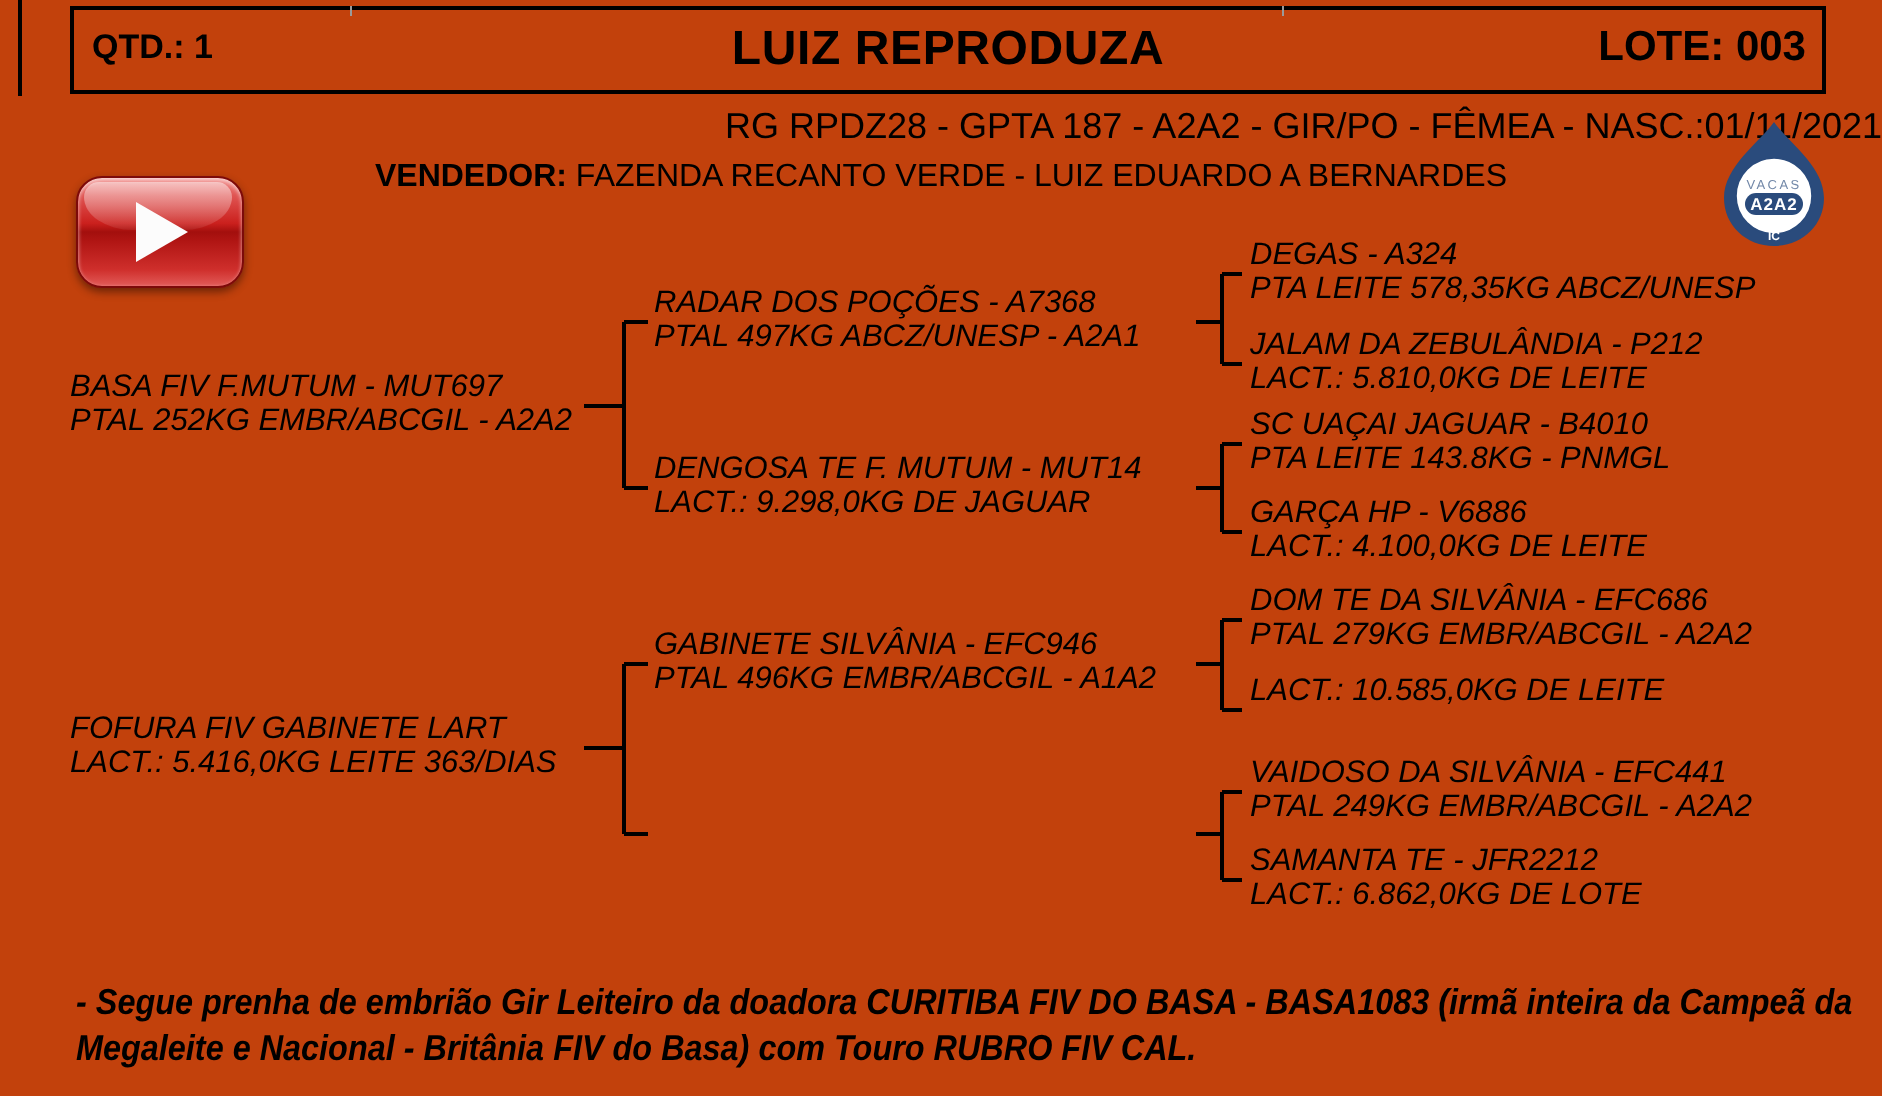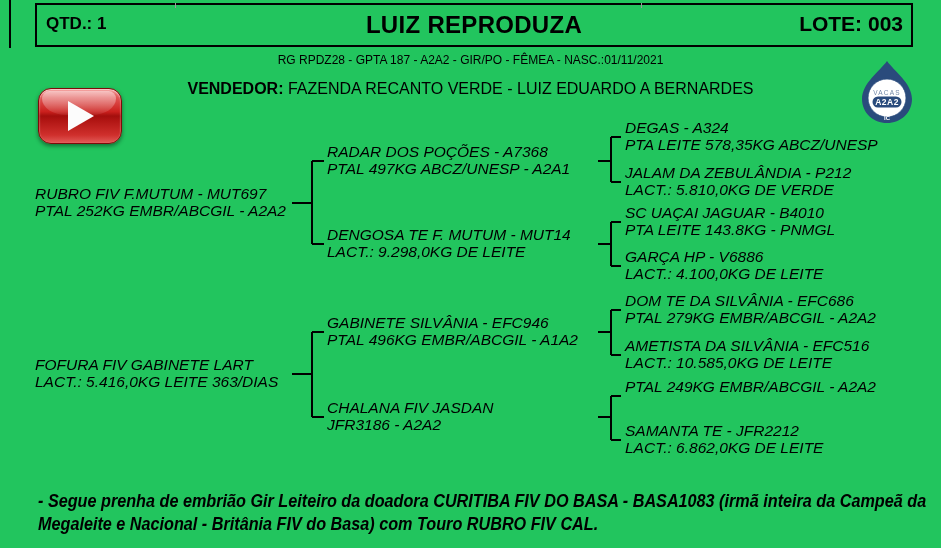--- a/index.html
+++ b/index.html
@@ -1,30 +1,30 @@
 <!DOCTYPE html>
 <html><head>
 <meta charset="utf-8">
 <style>
   html,body{margin:0;padding:0;background:#fff;}
-  .page{position:relative;width:941px;height:548px;background:#22c55e;
+  .page{position:relative;width:941px;height:548px;background:#c2410c;
         font-family:"Liberation Sans",sans-serif;color:#000;overflow:hidden;}
 
   
   .stray-mark{position:absolute;left:9px;top:0;width:2px;height:48px;background:#000;}
 
   
   .header-box{position:absolute;left:35px;top:3px;width:874px;height:40px;border:2px solid #000;}
   .header-qtd{position:absolute;left:9px;top:9px;font-weight:bold;font-size:17px;}
   .header-title{position:absolute;left:0;right:0;top:6px;text-align:center;font-weight:bold;
                 font-size:24px;letter-spacing:.3px;}
   .header-lote{position:absolute;right:8px;top:7px;font-weight:bold;font-size:21px;}
   .tick{position:absolute;top:3px;width:1px;height:5px;background:#9a9a9a;}
 
-  .reg-line{position:absolute;top:53px;left:0;width:100%;text-align:center;font-size:12px;}
+  .reg-line{position:absolute;top:53px;left:0;width:100%;text-align:right;font-size:18px;}
   .vendor-line{position:absolute;top:80px;left:0;width:100%;text-align:center;font-size:16px;}
   .vendor-line .vlabel{font-weight:bold;}
 
   
   .play-btn{position:absolute;left:38px;top:88px;width:82px;height:54px;border-radius:13px;
             border:1px solid #7d0a0a;cursor:pointer;
             background:linear-gradient(180deg,#f2918f 0%,#e05553 16%,#cb201d 42%,#a30f0d 50%,#b01513 58%,#cf2f2c 85%,#e25b58 100%);
             box-shadow:0 2px 4px rgba(0,0,0,.45), inset 0 1px 2px rgba(255,255,255,.7);}
   .play-gloss{position:absolute;left:3px;top:2px;width:74px;height:24px;
               border-radius:11px 11px 48% 48%/11px 11px 100% 100%;
@@ -79,75 +79,71 @@
   <svg class="connectors" width="941" height="548" viewBox="0 0 941 548">
     <path d="M292 203 H312 M312 161 V244 M312 161 H324 M312 244 H324"></path>
     <path d="M292 374 H312 M312 332 V417 M312 332 H324 M312 417 H324"></path>
     <path d="M598 161 H611 M611 137 V182 M611 137 H621 M611 182 H621"></path>
     <path d="M598 244 H611 M611 222 V266 M611 222 H621 M611 266 H621"></path>
     <path d="M598 332 H611 M611 310 V355 M611 310 H621 M611 355 H621"></path>
     <path d="M598 417 H611 M611 396 V440 M611 396 H621 M611 440 H621"></path>
   </svg>
 
   <div class="node" style="left:35px;top:186px;">
-    <div>RUBRO FIV F.MUTUM - MUT697</div>
+    <div>BASA FIV F.MUTUM - MUT697</div>
     <div>PTAL 252KG EMBR/ABCGIL - A2A2</div>
   </div>
   <div class="node" style="left:35px;top:357px;">
     <div>FOFURA FIV GABINETE LART</div>
     <div>LACT.: 5.416,0KG LEITE 363/DIAS</div>
   </div>
 
   <div class="node" style="left:327px;top:144px;">
     <div>RADAR DOS POÇÕES - A7368</div>
     <div>PTAL 497KG ABCZ/UNESP - A2A1</div>
   </div>
   <div class="node" style="left:327px;top:227px;">
     <div>DENGOSA TE F. MUTUM - MUT14</div>
-    <div>LACT.: 9.298,0KG DE LEITE</div>
+    <div>LACT.: 9.298,0KG DE JAGUAR</div>
   </div>
   <div class="node" style="left:327px;top:315px;">
     <div>GABINETE SILVÂNIA - EFC946</div>
     <div>PTAL 496KG EMBR/ABCGIL - A1A2</div>
-  </div>
-  <div class="node" style="left:327px;top:400px;">
-    <div>CHALANA FIV JASDAN</div>
-    <div>JFR3186 - A2A2</div>
   </div>
 
   <div class="node" style="left:625px;top:120px;">
     <div>DEGAS - A324</div>
     <div>PTA LEITE 578,35KG ABCZ/UNESP</div>
   </div>
   <div class="node" style="left:625px;top:165px;">
     <div>JALAM DA ZEBULÂNDIA - P212</div>
-    <div>LACT.: 5.810,0KG DE VERDE</div>
+    <div>LACT.: 5.810,0KG DE LEITE</div>
   </div>
   <div class="node" style="left:625px;top:205px;">
     <div>SC UAÇAI JAGUAR - B4010</div>
     <div>PTA LEITE 143.8KG - PNMGL</div>
   </div>
   <div class="node" style="left:625px;top:249px;">
     <div>GARÇA HP - V6886</div>
     <div>LACT.: 4.100,0KG DE LEITE</div>
   </div>
   <div class="node" style="left:625px;top:293px;">
     <div>DOM TE DA SILVÂNIA - EFC686</div>
     <div>PTAL 279KG EMBR/ABCGIL - A2A2</div>
   </div>
   <div class="node" style="left:625px;top:338px;">
-    <div>AMETISTA DA SILVÂNIA - EFC516</div>
     <div>LACT.: 10.585,0KG DE LEITE</div>
   </div>
   <div class="node" style="left:625px;top:379px;">
+    <div>VAIDOSO DA SILVÂNIA - EFC441</div>
     <div>PTAL 249KG EMBR/ABCGIL - A2A2</div>
   </div>
   <div class="node" style="left:625px;top:423px;">
     <div>SAMANTA TE - JFR2212</div>
-    <div>LACT.: 6.862,0KG DE LEITE</div>
+    <div>LACT.: 6.862,0KG DE LOTE</div>
   </div>
 
   <div class="footer">
     <div class="fl">- Segue prenha de embrião Gir Leiteiro da doadora CURITIBA FIV DO BASA - BASA1083 (irmã inteira da Campeã da</div>
     <div class="fl">Megaleite e Nacional - Britânia FIV do Basa) com Touro RUBRO FIV CAL.</div>
   </div>
 
 </div>
 
 </body></html>

